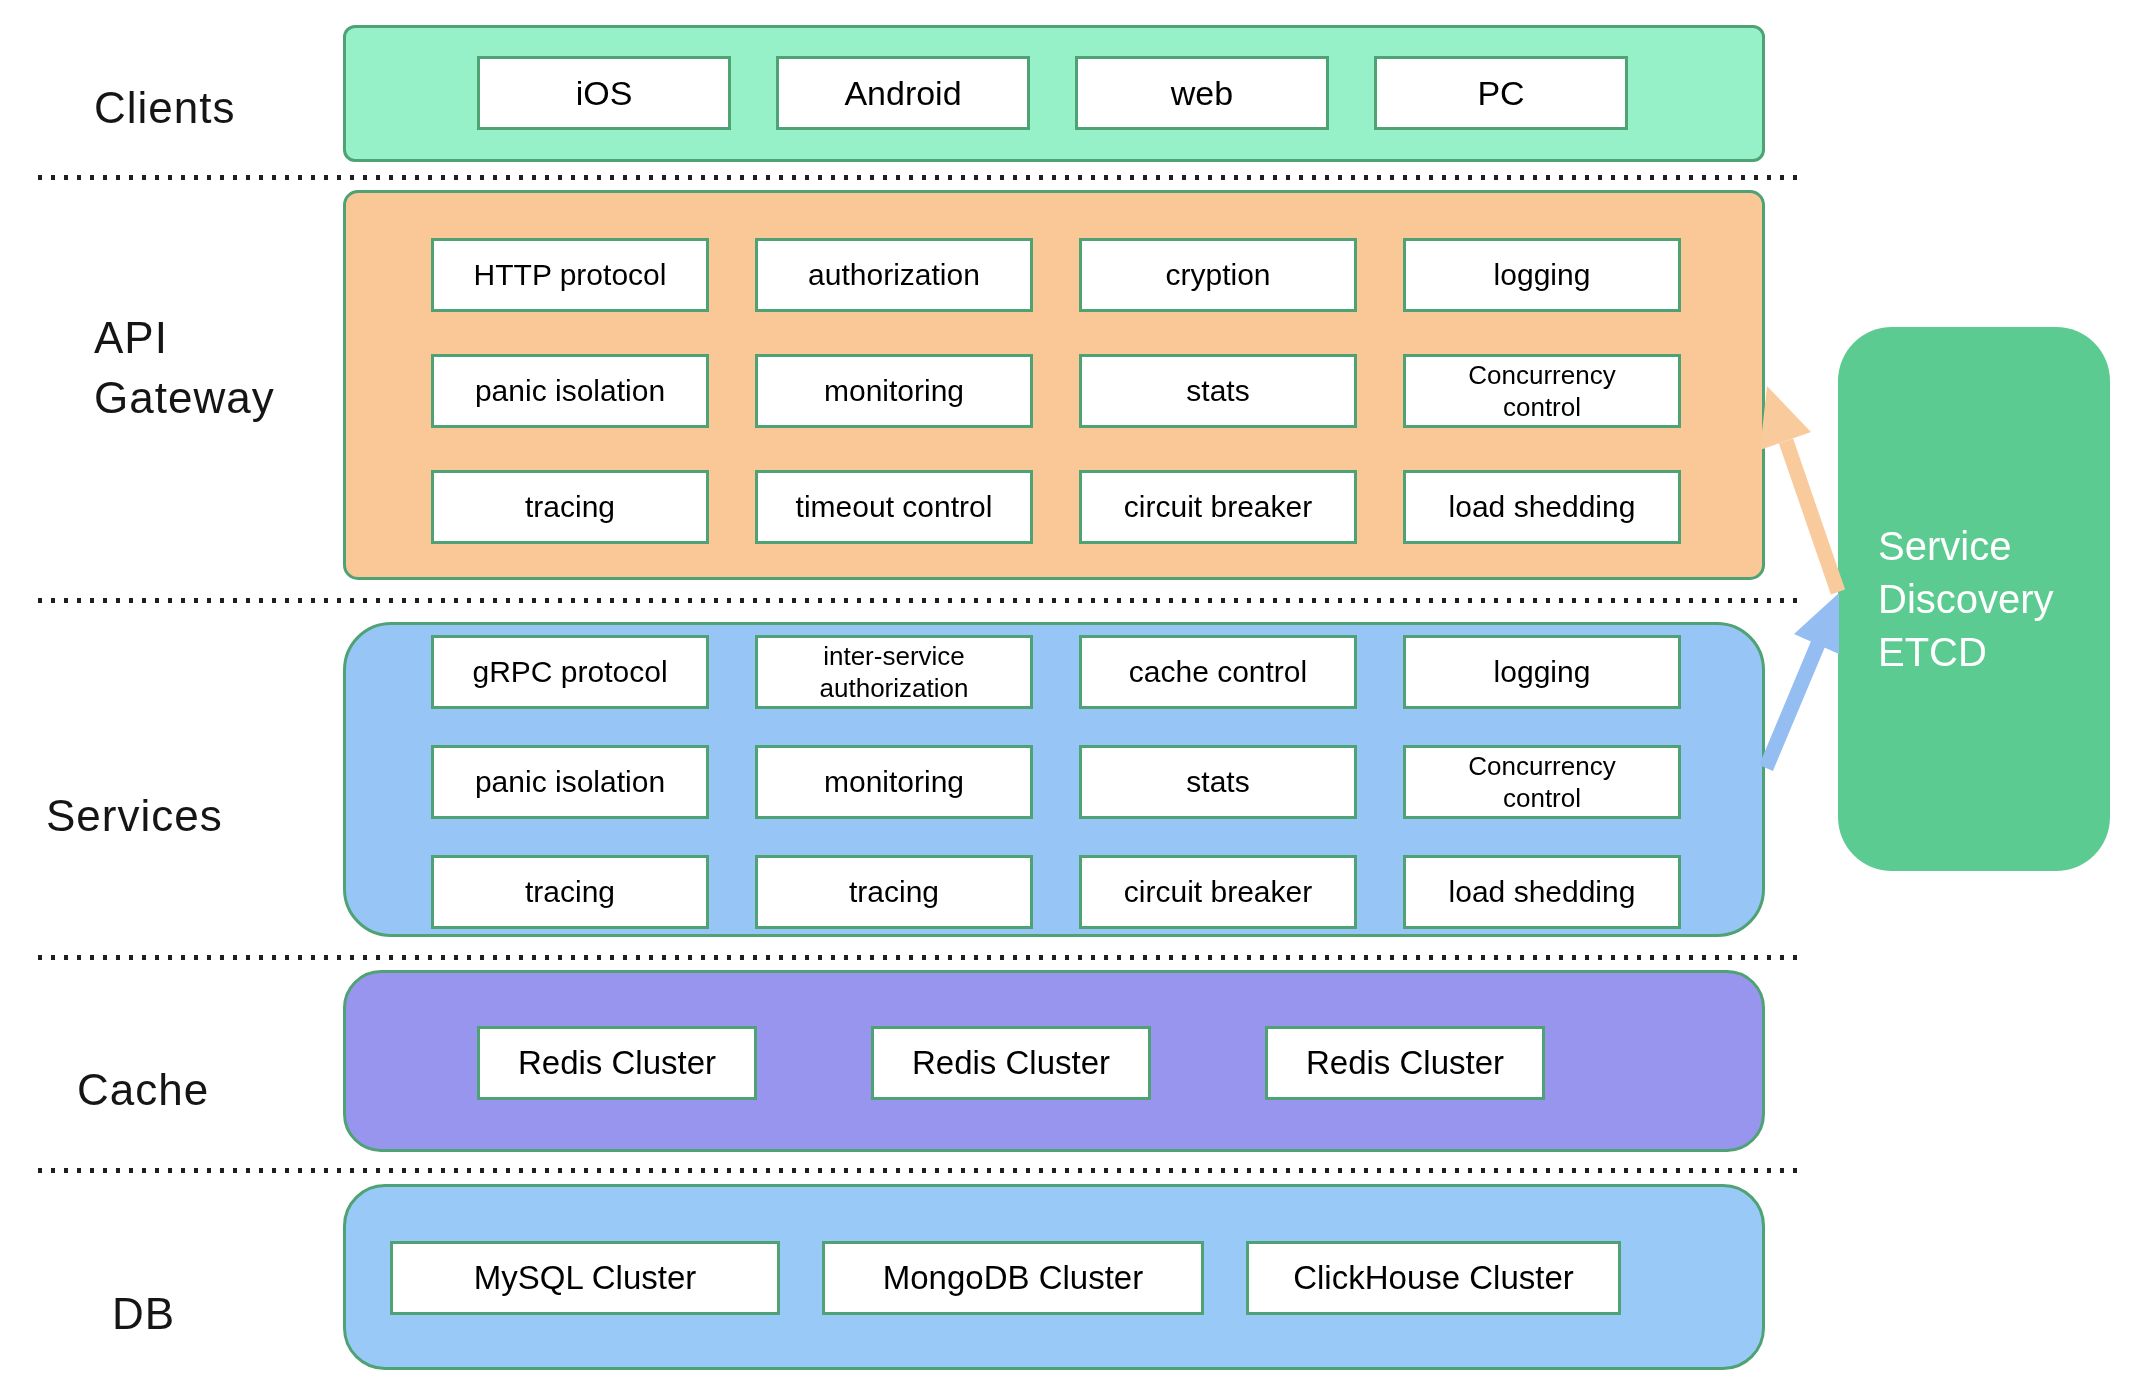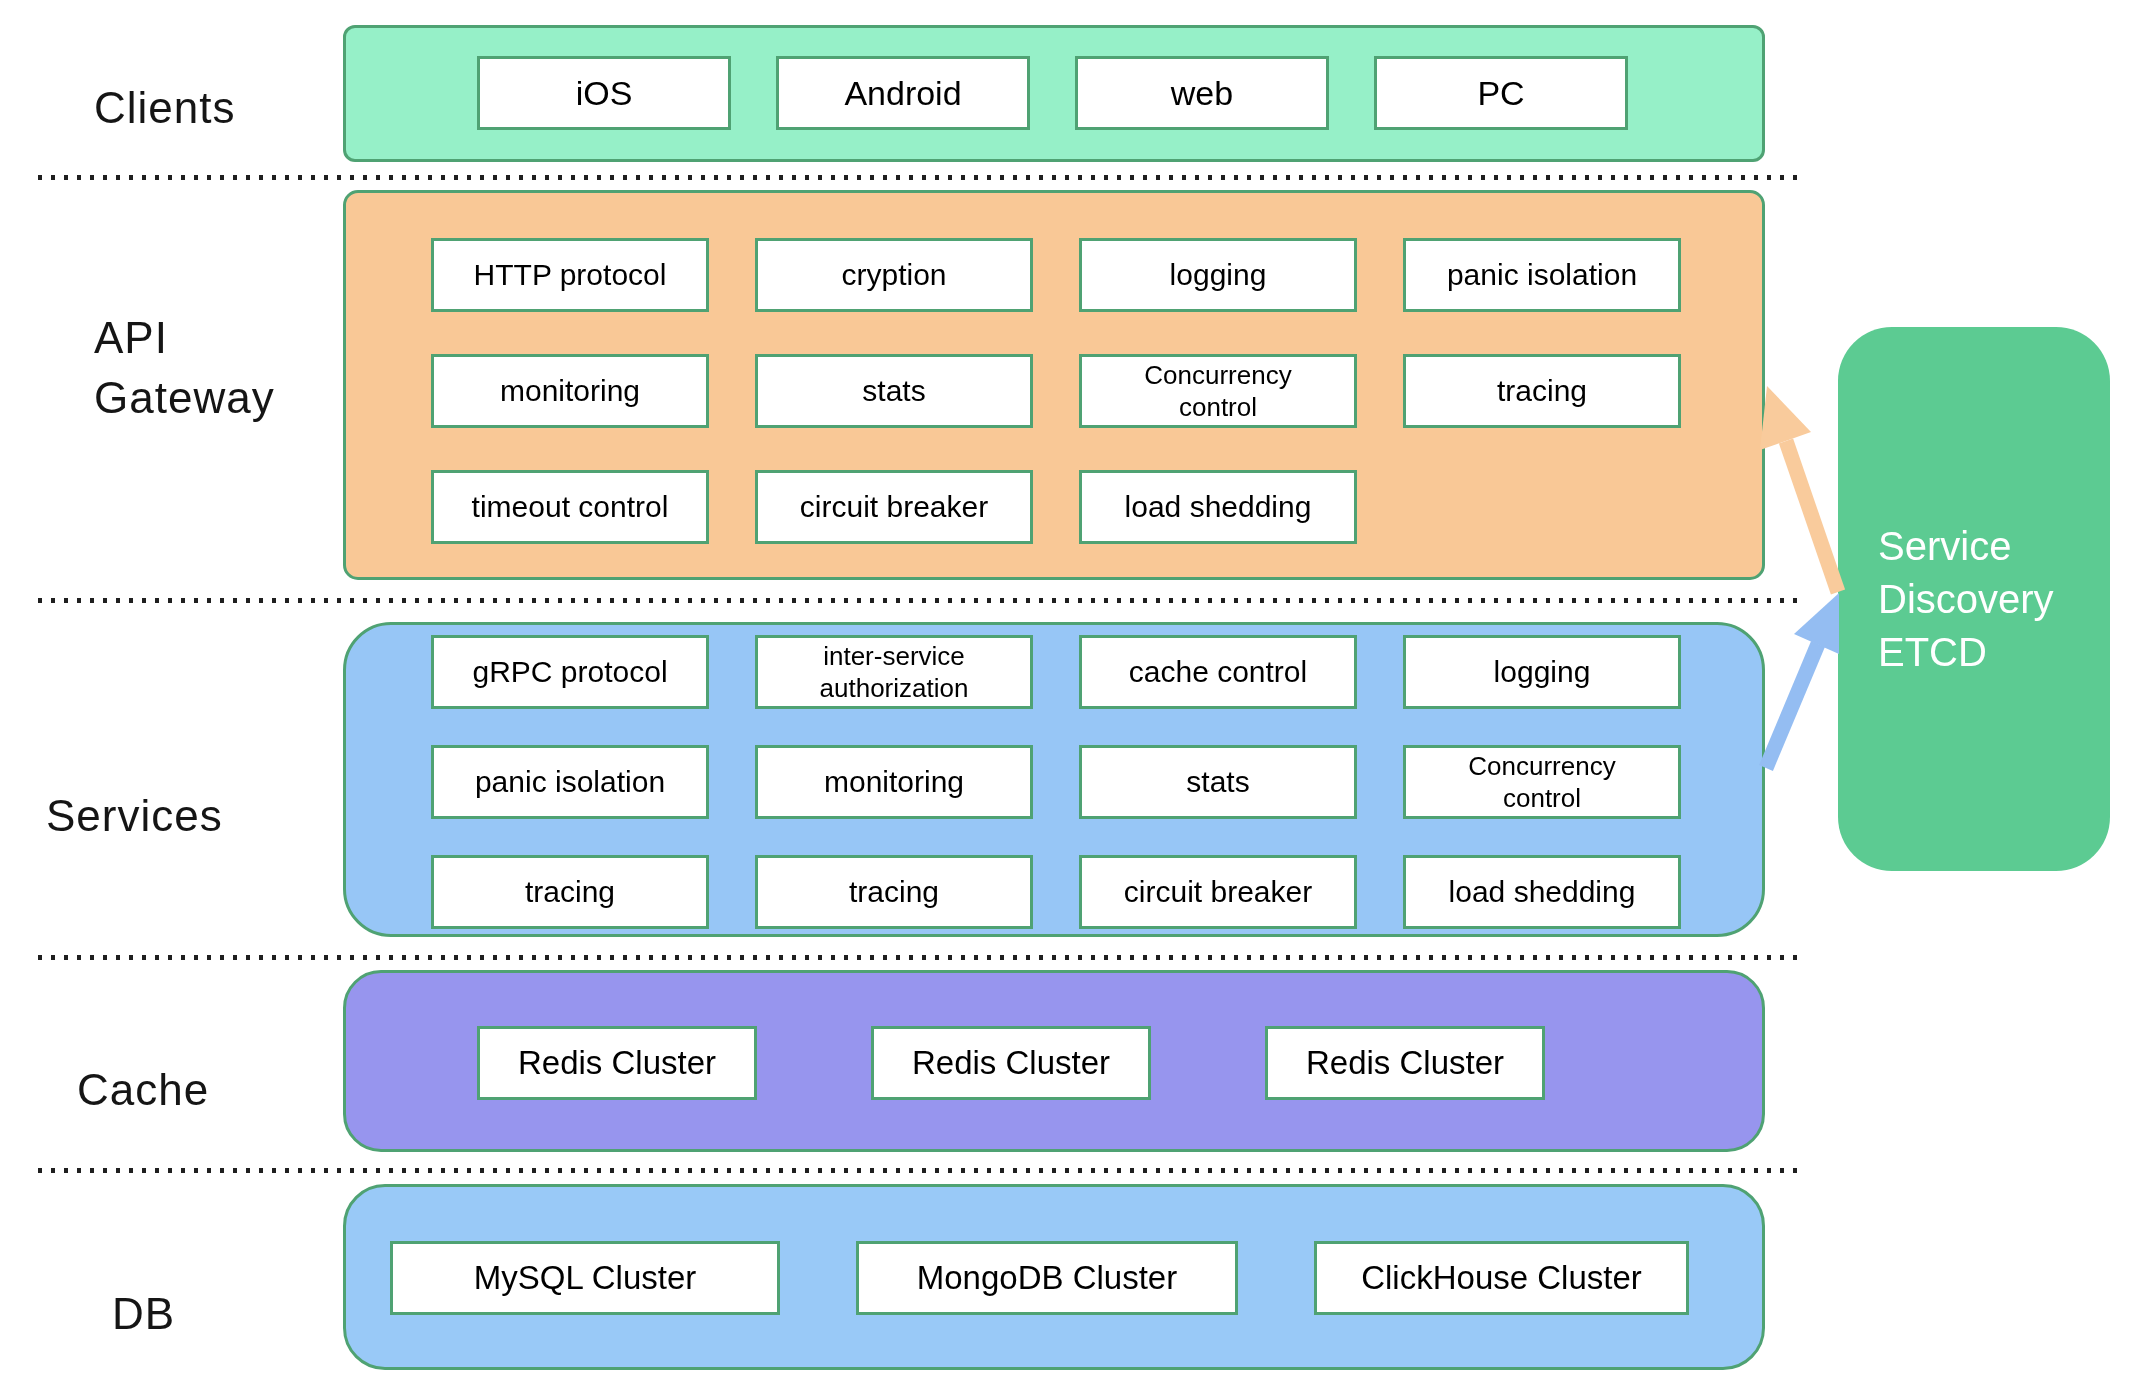--- a/index.html
+++ b/index.html
@@ -34,21 +34,21 @@
   }
   .layer-clients{top:25px;height:137px;border-radius:12px;background:var(--clients-fill);
     grid-template-columns:repeat(4,254px);column-gap:45px;padding:28px 0 0 131px;}
   .layer-api{top:190px;height:390px;border-radius:15px;background:var(--api-gateway-fill);
     grid-template-columns:repeat(4,278px);column-gap:46px;row-gap:42px;padding:45px 0 0 85px;}
   .layer-services{top:622px;height:315px;border-radius:48px;background:var(--services-fill);
     grid-template-columns:repeat(4,278px);column-gap:46px;row-gap:36px;padding:10px 0 0 85px;}
   .layer-cache{top:970px;height:182px;border-radius:38px;background:var(--cache-fill);
     grid-template-columns:repeat(3,280px);column-gap:114px;padding:53px 0 0 131px;}
   .layer-db{top:1184px;height:186px;border-radius:42px;background:var(--db-fill);
-    grid-template-columns:390px 382px 375px;column-gap:76px;padding:54px 0 0 44px;}
+    grid-template-columns:390px 382px 375px;column-gap:42px;padding:54px 0 0 44px;}
   .item{
     height:74px;box-sizing:border-box;background:#fff;border:3px solid var(--outline-green);
     display:flex;align-items:center;justify-content:center;text-align:center;
     font-size:30px;color:#000;
   }
   .layer-clients .item{font-size:34px;}
   .layer-cache .item,.layer-db .item{font-size:33px;}
   .item.small{font-size:26px;line-height:1.25;padding:16px 52px;}
   .discovery{
     position:absolute;left:1838px;top:327px;width:272px;height:544px;border-radius:54px;
@@ -80,20 +80,21 @@
 
   <div class="layer layer-clients">
     <div class="item">iOS</div>
     <div class="item">Android</div>
     <div class="item">web</div>
     <div class="item">PC</div>
   </div>
 
   <div class="layer layer-api">
     <div class="item">HTTP protocol</div>
+    <div class="item">authorization</div>
     <div class="item">cryption</div>
     <div class="item">logging</div>
     <div class="item">panic isolation</div>
     <div class="item">monitoring</div>
     <div class="item">stats</div>
     <div class="item small">Concurrency control</div>
     <div class="item">tracing</div>
     <div class="item">timeout control</div>
     <div class="item">circuit breaker</div>
     <div class="item">load shedding</div>

